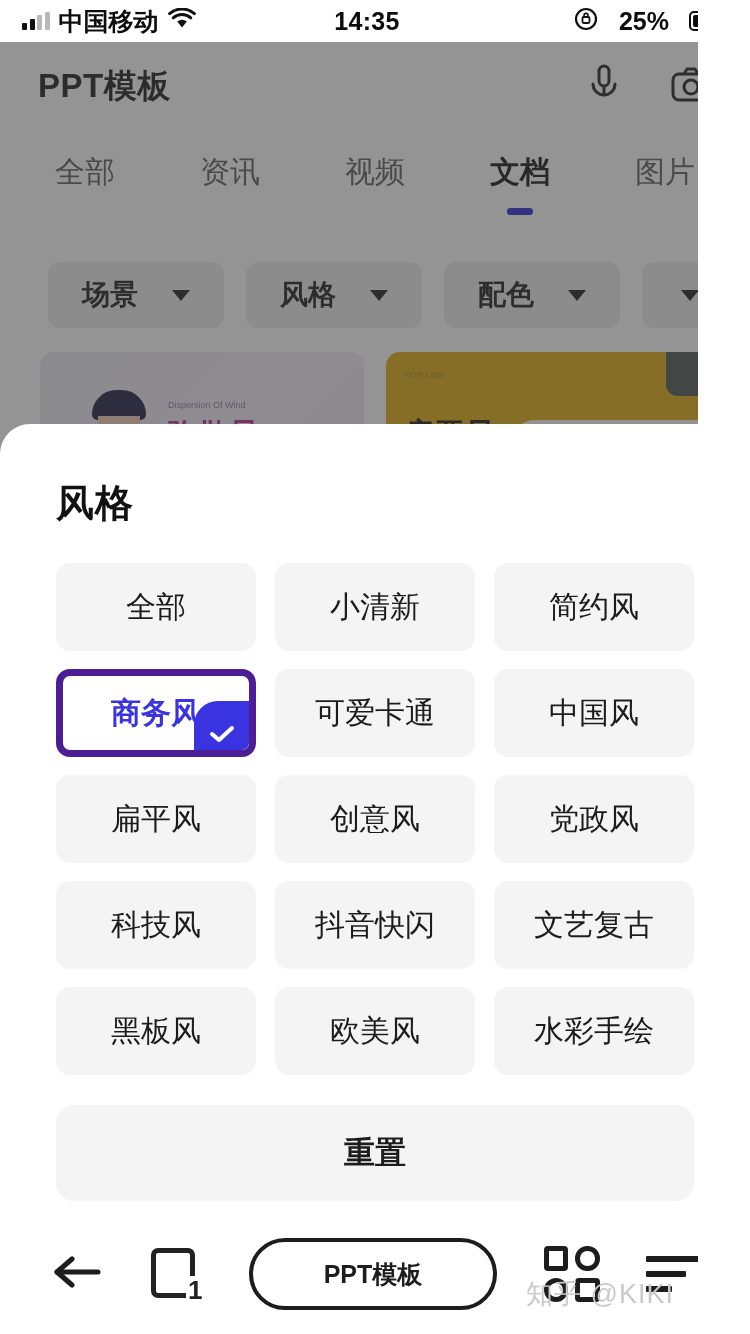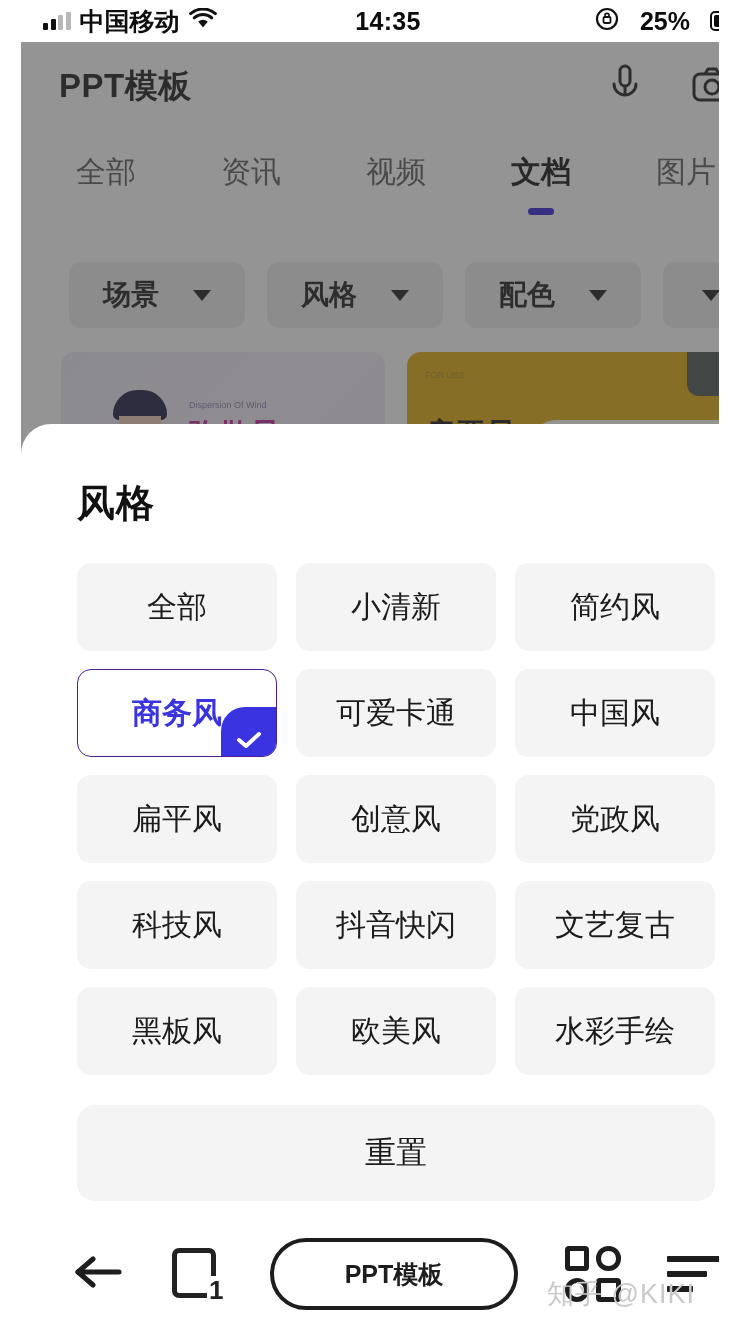--- a/index.html
+++ b/index.html
@@ -7,21 +7,20 @@
     width: 750px; height: 1334px;
     font-family: "Liberation Sans", "DejaVu Sans", sans-serif;
     background: #ffffff;
     overflow: hidden;
   }
   #screen {
     position: relative;
     width: 698px; height: 1334px;
     background: #404040;
     overflow: hidden;
-    margin-left: 21px;
   }
 
   
   .app-bg {
     position: absolute; left: 0; top: 0;
     width: 750px; height: 1334px;
     background: #ffffff;
   }
 
   
@@ -145,35 +144,35 @@
     margin-top: 34px;
     display: grid; grid-template-columns: repeat(3, 1fr);
     column-gap: 19px; row-gap: 18px;
   }
   .opt {
     height: 88px; border-radius: 14px; background: #f4f4f5;
     display: flex; align-items: center; justify-content: center;
     font-size: 30px; color: #1c1c1c; position: relative;
   }
   .opt.selected {
-    background: #ffffff; border: 1px solid #4c1d95; color: #3a34e0;
+    background: #ffffff; border: 7px solid #4c1d95; color: #3a34e0;
     font-weight: 700; overflow: hidden;
   }
   .opt .check-badge {
     position: absolute; right: -1px; bottom: -1px;
     width: 56px; height: 50px; background: #3a34e0;
     border-top-left-radius: 24px; border-bottom-right-radius: 11px;
     display: flex; align-items: flex-end; justify-content: center;
     padding-bottom: 7px;
   }
   .actions { margin-top: 30px; display: flex; gap: 20px; }
   .btn {
     flex: 1; height: 96px; border-radius: 18px;
     display: flex; align-items: center; justify-content: center;
-    font-size: 31px; font-weight: 400;
+    font-size: 31px; font-weight: 700;
   }
   .btn-reset { background: #f4f4f5; color: #1c1c1c; }
   .btn-confirm { background: #2a1cd8; color: #ffffff; }
 
   
   .bottom-bar {
     position: absolute; left: 0; bottom: 0; width: 750px; height: 120px;
     background: #ffffff; display: flex; align-items: center;
     justify-content: space-between; padding: 0 50px;
   }

